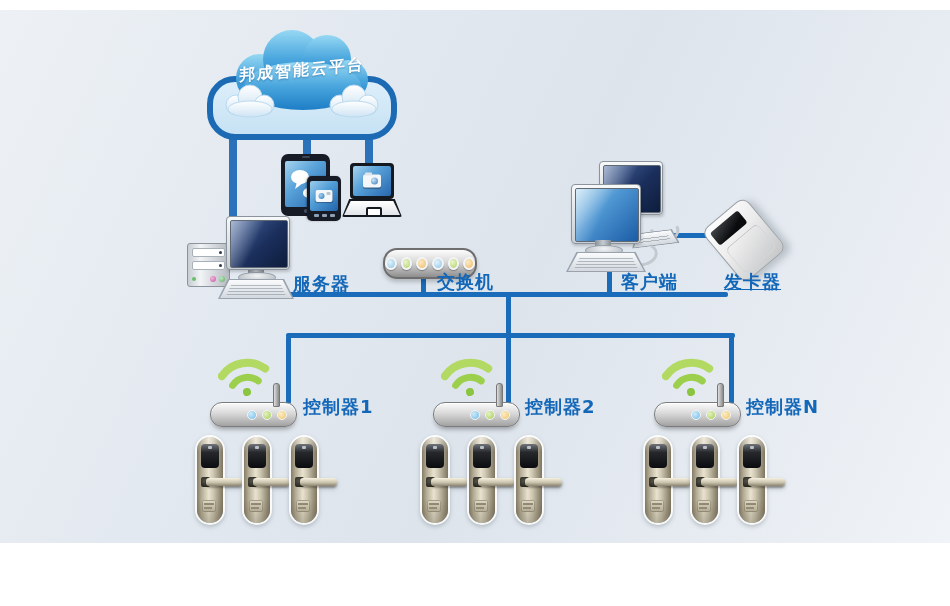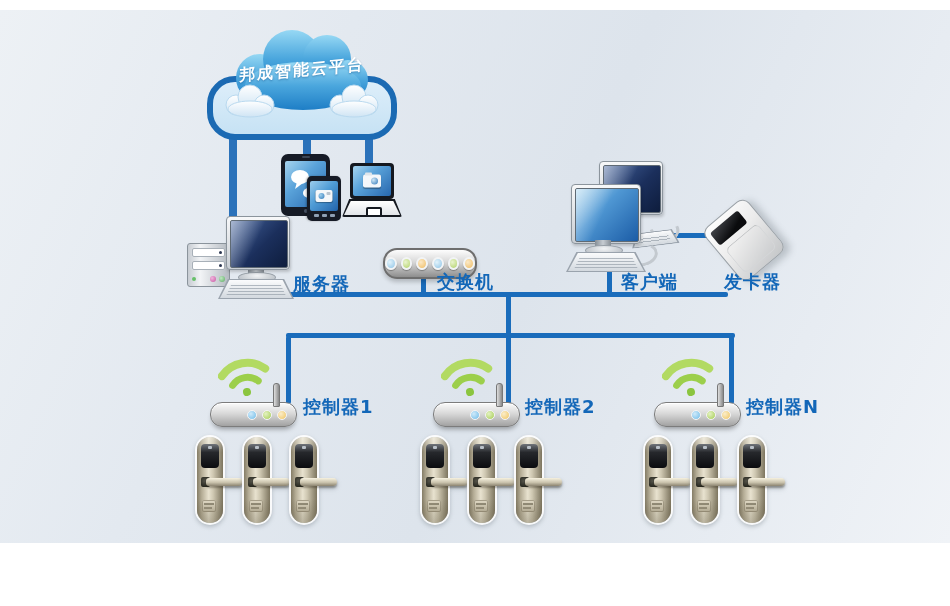--- a/index.html
+++ b/index.html
@@ -278,21 +278,21 @@
     <div class="kb-outer"></div>
       <div class="kb-inner"></div>
       <div class="kb-lines"></div>
   </div>
   <div class="lbl" style="left:621px;top:270px;text-align:center;">客户端</div>
 
   <div class="reader">
     <div class="slot"></div>
     <div class="ridge"></div>
   </div>
-  <div class="lbl" style="left:724px;top:270px;">发卡器</div>
+  <div class="lbl" style="left:724px;top:270px;text-decoration:underline;">发卡器</div>
 
   <div class="line" style="left:421px;top:273px;width:5px;height:21px;"></div>
   <div class="line" style="left:607px;top:268px;width:5px;height:26px;"></div>
   <div class="line" style="left:660px;top:233px;width:56px;height:5px;"></div>
   <div class="line" style="left:283px;top:292px;width:445px;height:5px;"></div>
   <div class="line" style="left:506px;top:295px;width:5px;height:42px;"></div>
   <div class="line" style="left:286px;top:333px;width:449px;height:5px;"></div>
   <div class="line" style="left:286px;top:336px;width:5px;height:68px;"></div>
   <div class="line" style="left:506px;top:336px;width:5px;height:68px;"></div>
   <div class="line" style="left:729px;top:336px;width:5px;height:68px;"></div>

